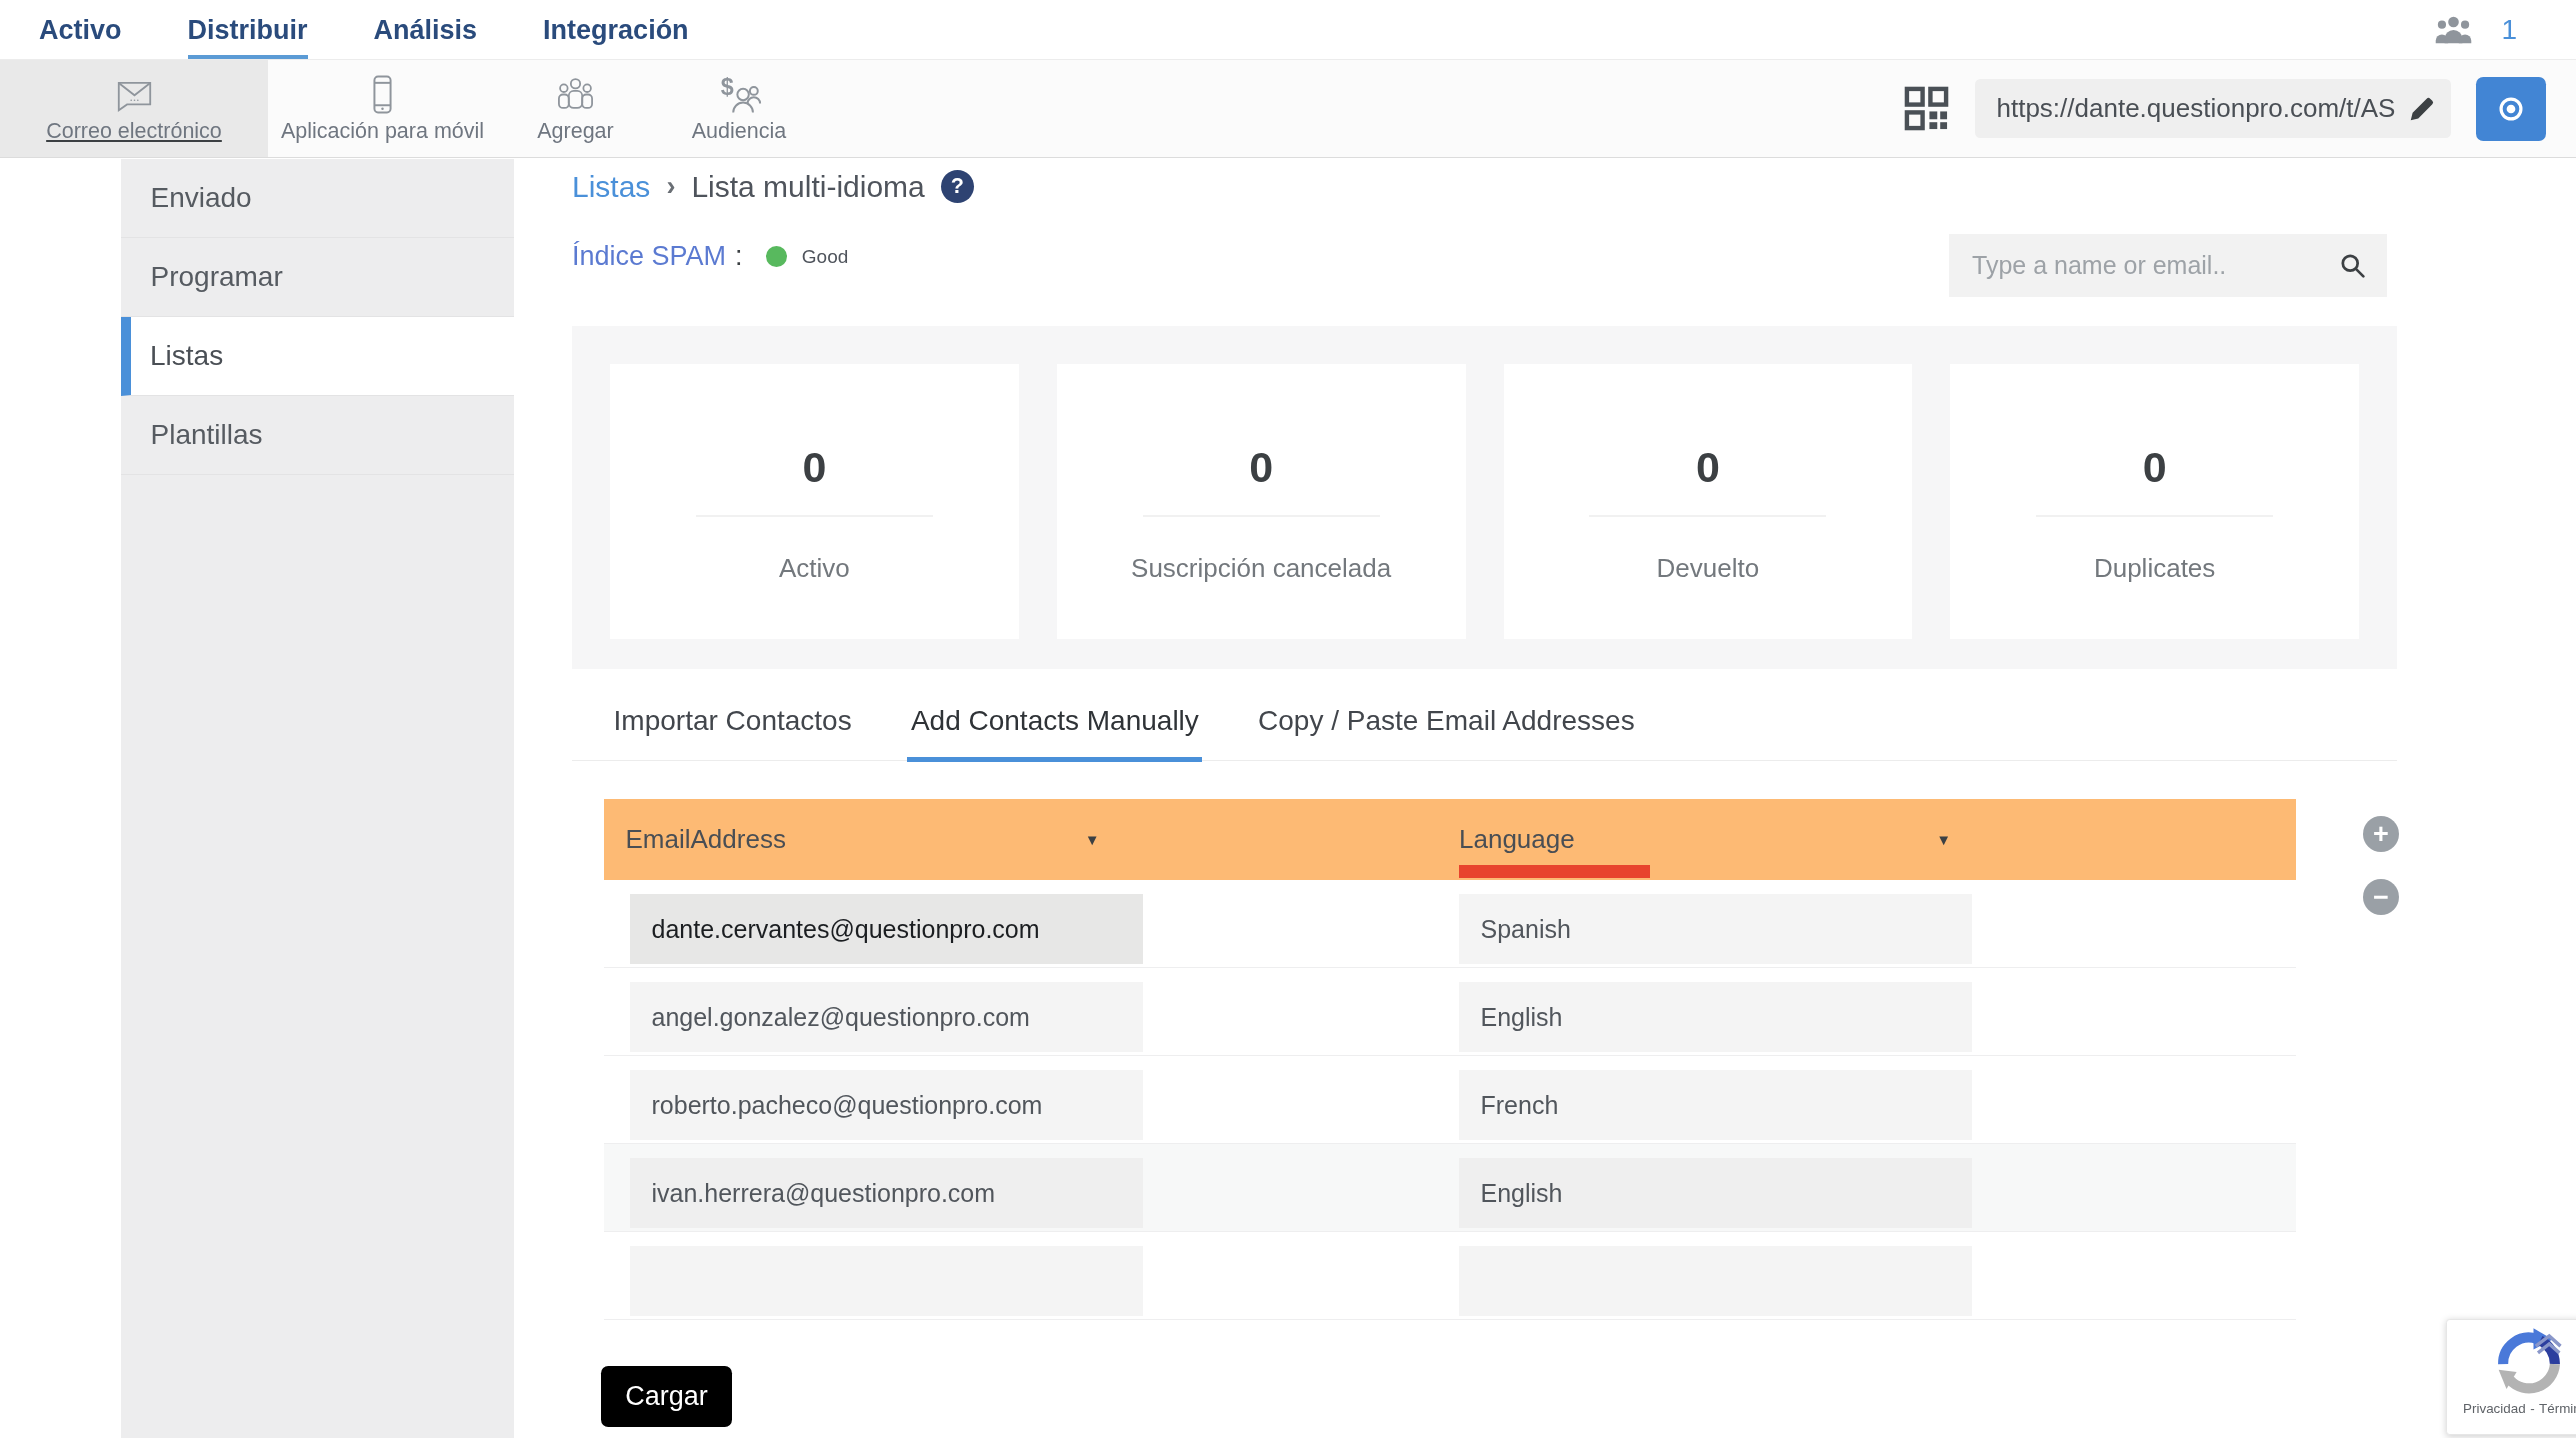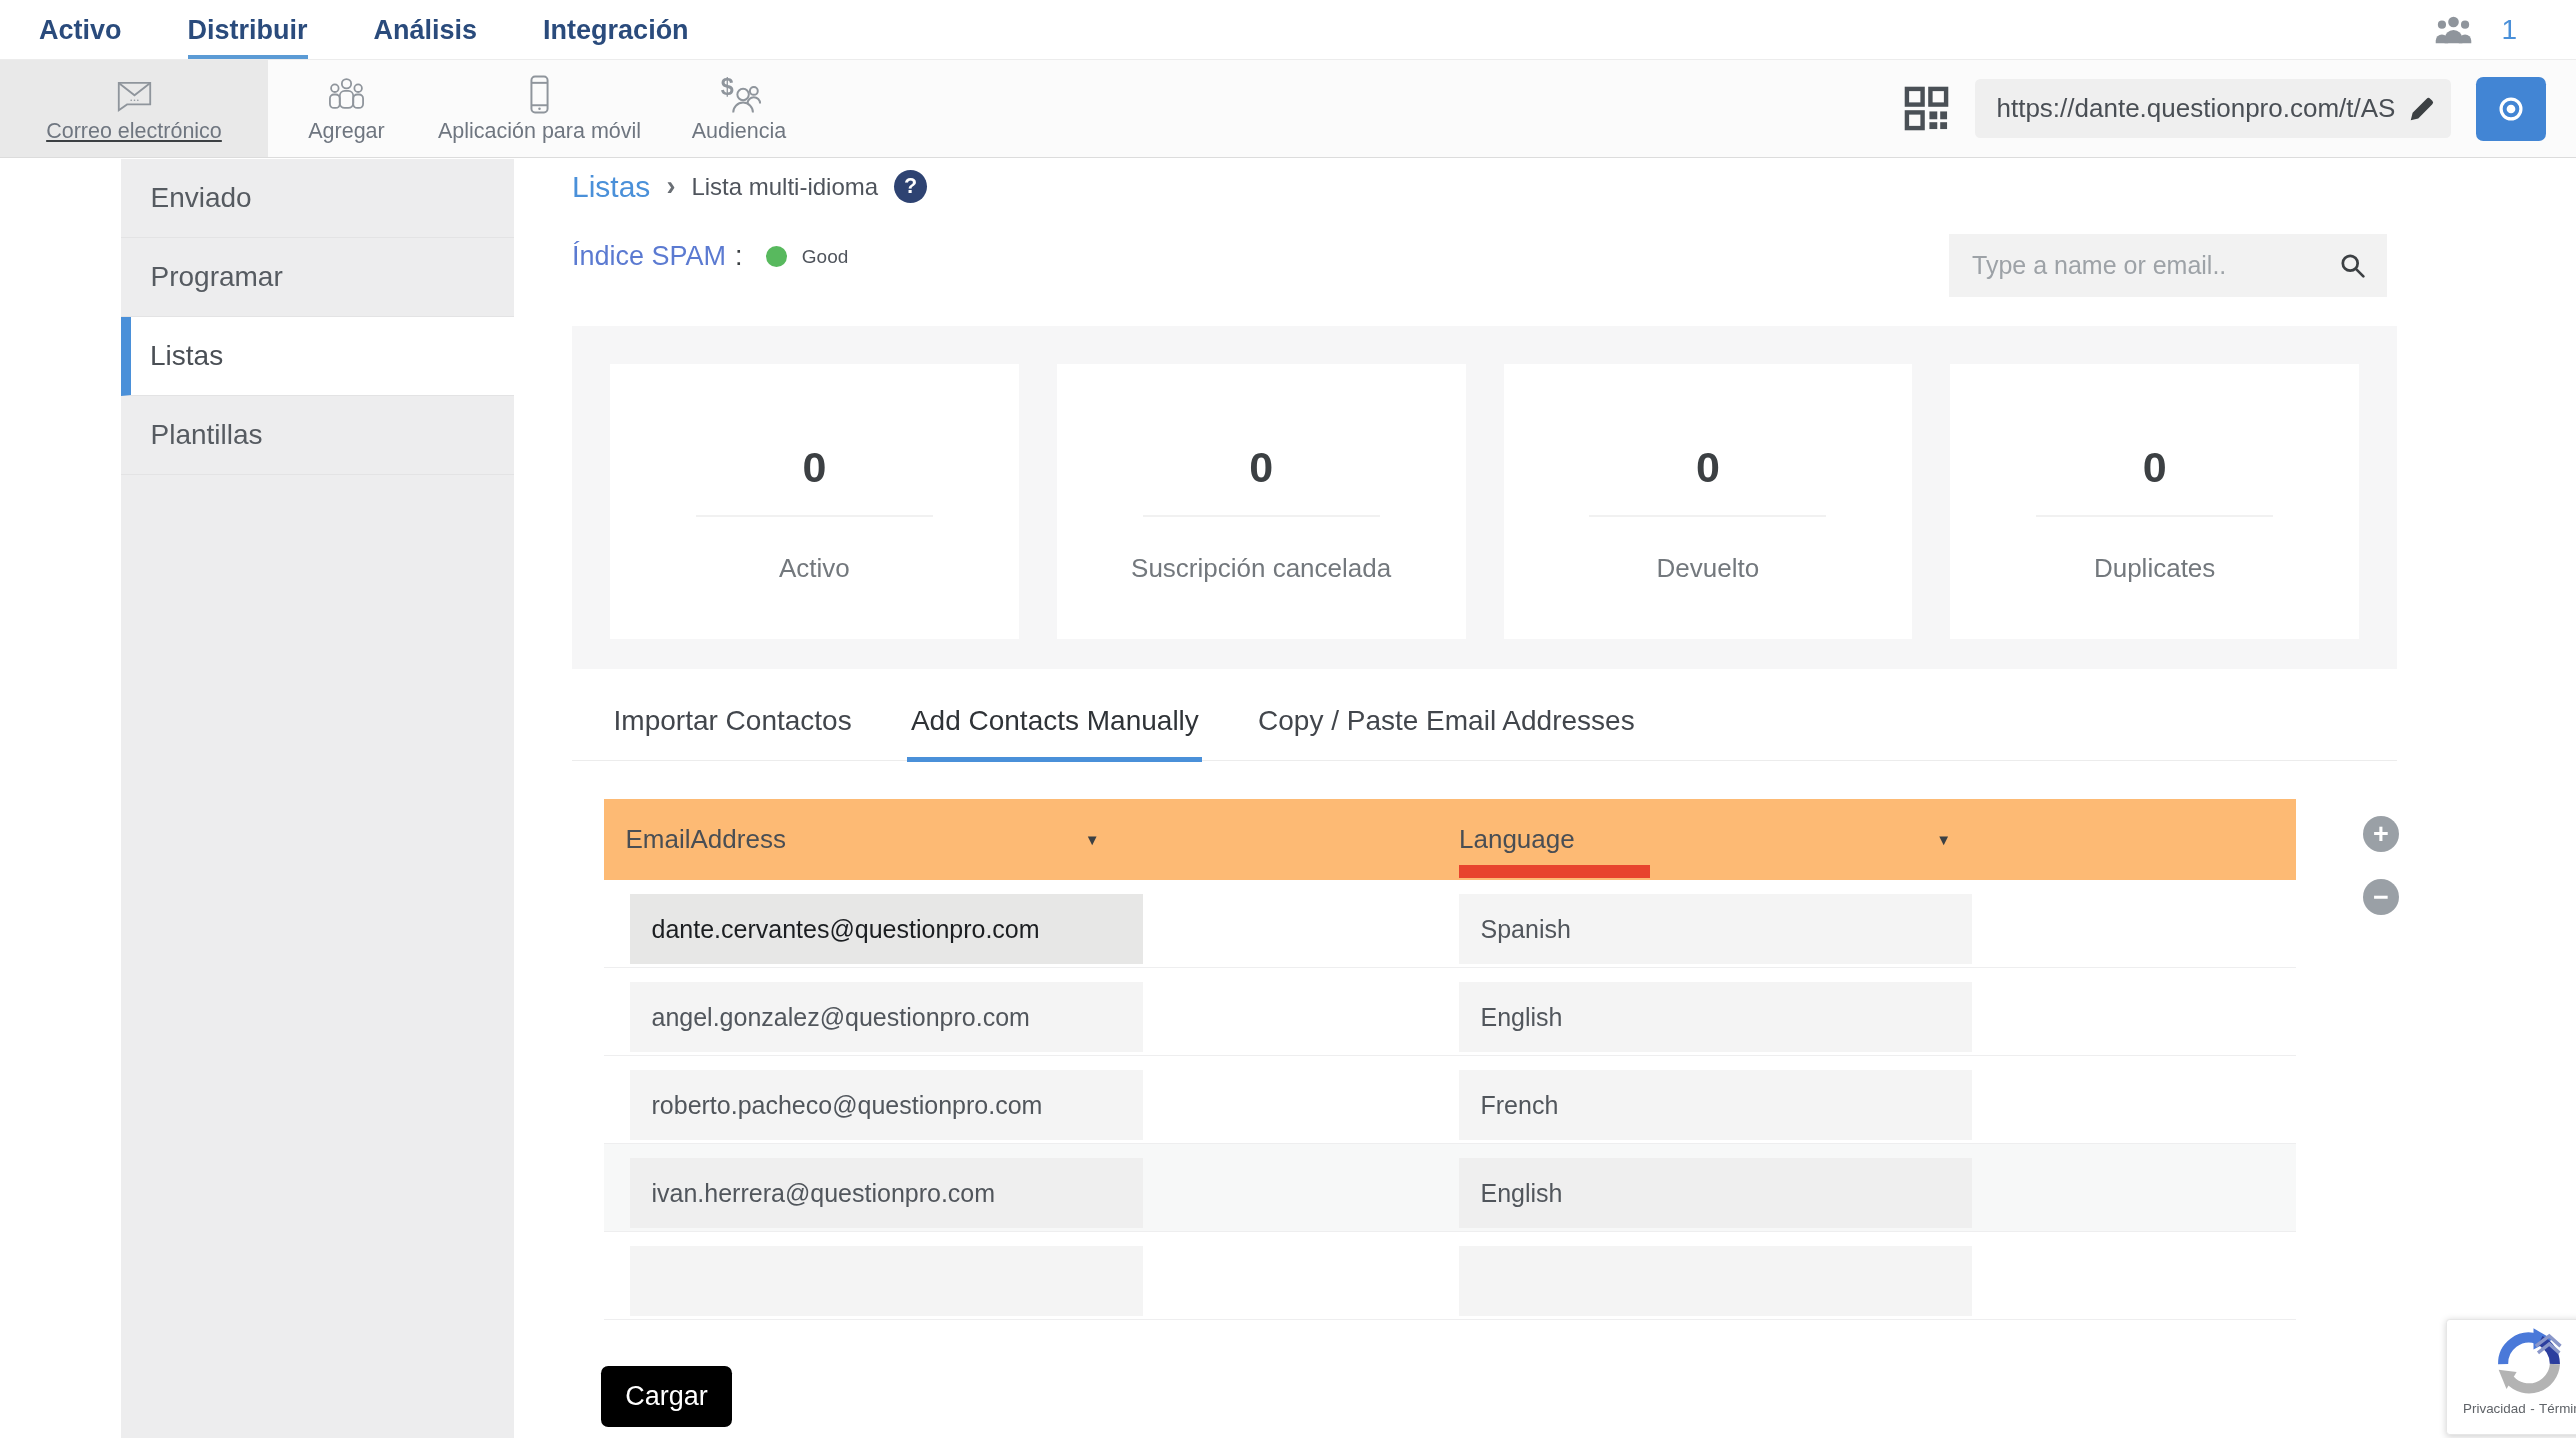--- a/index.html
+++ b/index.html
@@ -71,21 +71,21 @@
   .side-item.active {
     background: #ffffff; border-left: 10.7px solid #4a90d9; padding-left: 19px; color: #4a4f55;
   }
 
   
   .main { position: absolute; left: 514px; top: 159px; right: 0; bottom: 0; background: #fff; }
 
   .breadcrumb { position: absolute; left: 58px; top: 10.7px; display: flex; align-items: center; gap: 16px; }
   .bc-link { font-size: 30px; color: #4a90d9; cursor: pointer; }
   .bc-sep { font-size: 27px; color: #6a6f75; font-weight: 700; }
-  .bc-current { font-size: 24px; color: #4f545c; }
+  .bc-current { font-size: 30px; color: #4f545c; }
   .help-circle {
     width: 33px; height: 33px; border-radius: 50%; background: #2e4372;
     color: #fff; font-size: 21.5px; font-weight: 700;
     display: flex; align-items: center; justify-content: center; cursor: pointer;
   }
 
   .spam-row { position: absolute; left: 58px; top: 82px; display: flex; align-items: center; gap: 9px; }
   .spam-label { font-size: 27px; color: #5b7ad1; cursor: pointer; }
   .spam-colon { font-size: 27px; color: #3c4043; }
   .spam-dot { width: 21.5px; height: 21.5px; border-radius: 50%; background: #58b95e; margin-left: 14.3px; }
@@ -205,43 +205,43 @@
       <svg width="45" height="43" viewBox="0 0 52 52" fill="none" stroke="#8f959c" stroke-width="2.2">
         <path d="M7 12 H45 V38 H17 L7 45 Z"></path>
         <path d="M7 12 L26 27 L45 12"></path>
         <circle cx="22" cy="33" r="1" fill="#8f959c" stroke="none"></circle>
         <circle cx="26" cy="33" r="1" fill="#8f959c" stroke="none"></circle>
         <circle cx="30" cy="33" r="1" fill="#8f959c" stroke="none"></circle>
       </svg>
     </span>
     <span class="ch-label">Correo electrónico</span>
   </div>
+  <div class="channel ch-3">
+    <span>
+      <svg width="43" height="43" viewBox="0 0 48 48" fill="none" stroke="#8f959c" stroke-width="2.2">
+        <rect x="15" y="4" width="18" height="40" rx="4"></rect>
+        <line x1="15" y1="11" x2="33" y2="11"></line>
+        <line x1="15" y1="36" x2="33" y2="36"></line>
+        <circle cx="24" cy="40" r="1.4" fill="#8f959c" stroke="none"></circle>
+      </svg>
+    </span>
+    <span class="ch-label">Aplicación para móvil</span>
+  </div>
   <div class="channel ch-2">
     <span>
       <svg width="43" height="43" viewBox="0 0 48 48" fill="none" stroke="#8f959c" stroke-width="2">
         <circle cx="11" cy="17" r="4.2"></circle>
           <rect x="5.5" y="24" width="11" height="15" rx="4.5"></rect>
         <circle cx="24" cy="12" r="5.2"></circle>
           <rect x="16.5" y="20" width="15" height="19" rx="5.5"></rect>
         <circle cx="37" cy="17" r="4.2"></circle>
           <rect x="31.5" y="24" width="11" height="15" rx="4.5"></rect>
       </svg>
     </span>
     <span class="ch-label">Agregar</span>
-  </div>
-  <div class="channel ch-3">
-    <span>
-      <svg width="43" height="43" viewBox="0 0 48 48" fill="none" stroke="#8f959c" stroke-width="2.2">
-        <rect x="15" y="4" width="18" height="40" rx="4"></rect>
-        <line x1="15" y1="11" x2="33" y2="11"></line>
-        <line x1="15" y1="36" x2="33" y2="36"></line>
-        <circle cx="24" cy="40" r="1.4" fill="#8f959c" stroke="none"></circle>
-      </svg>
-    </span>
-    <span class="ch-label">Aplicación para móvil</span>
   </div>
   <div class="channel ch-4">
     <span>
       <svg width="45" height="43" viewBox="0 0 50 48" fill="none" stroke="#8f959c" stroke-width="2.2">
         <text x="4" y="24" font-size="26" font-weight="bold" fill="#8f959c" stroke="none" font-family="Liberation Sans, sans-serif">$</text>
         <circle cx="41" cy="20" r="4.4"></circle>
         <path d="M34 34 a7 7 0 0 1 14 0"></path>
         <circle cx="29" cy="24" r="6.4"></circle>
         <path d="M18 44 a11 11 0 0 1 22 0"></path>
       </svg>

